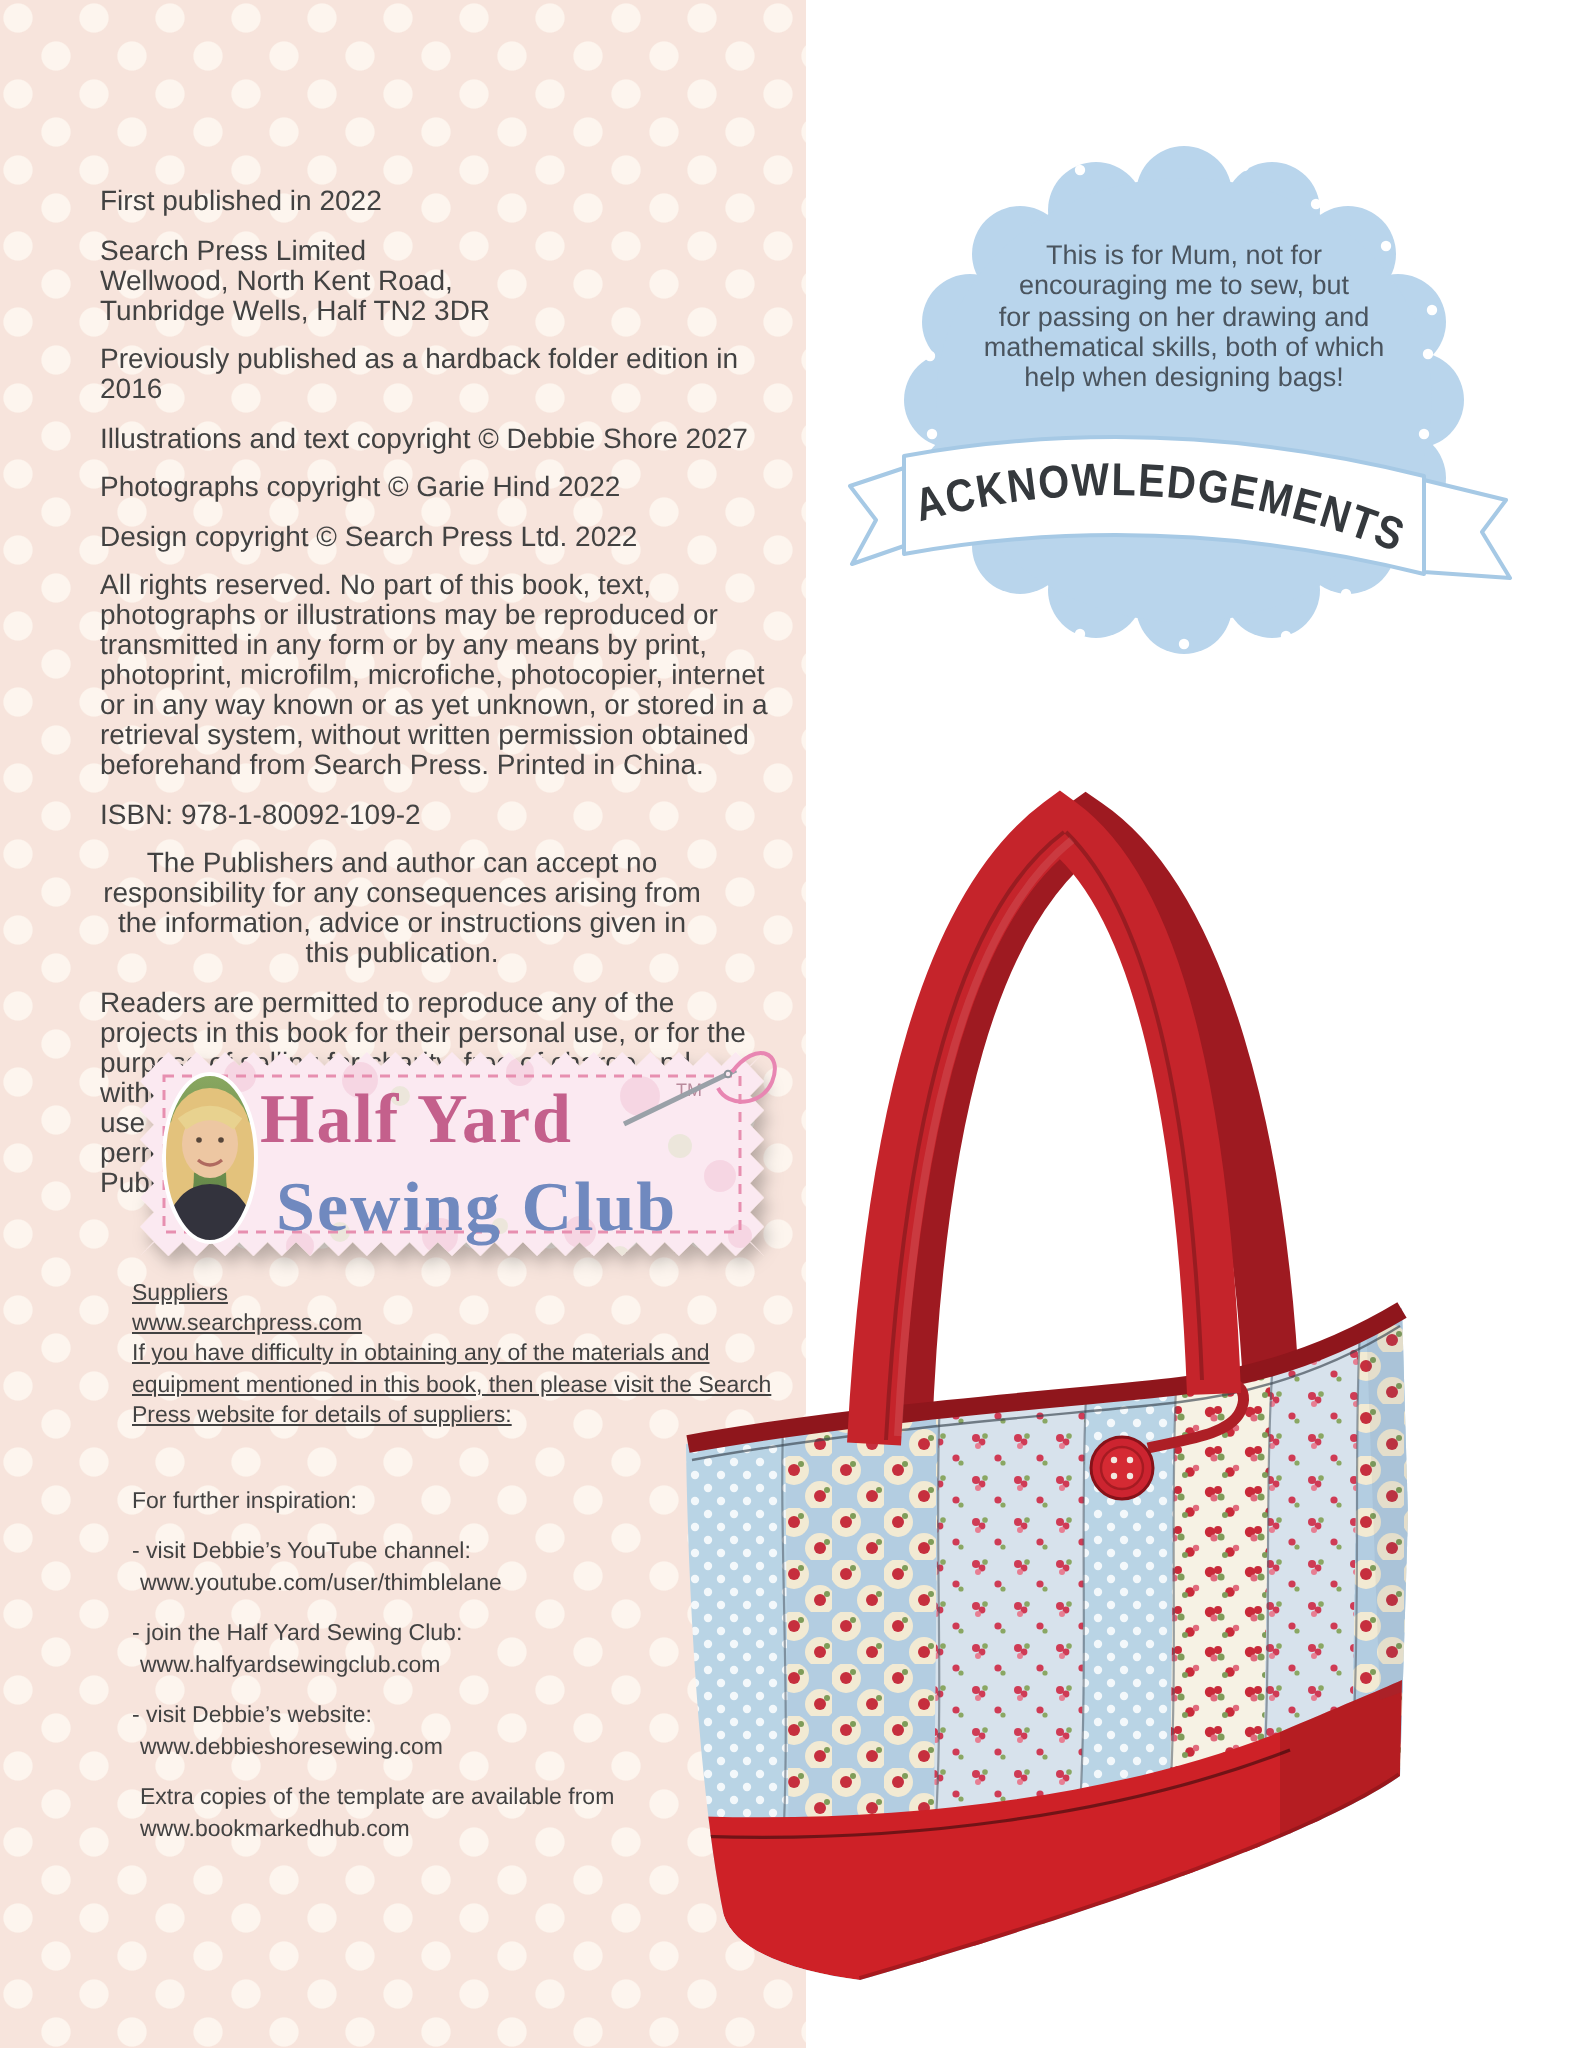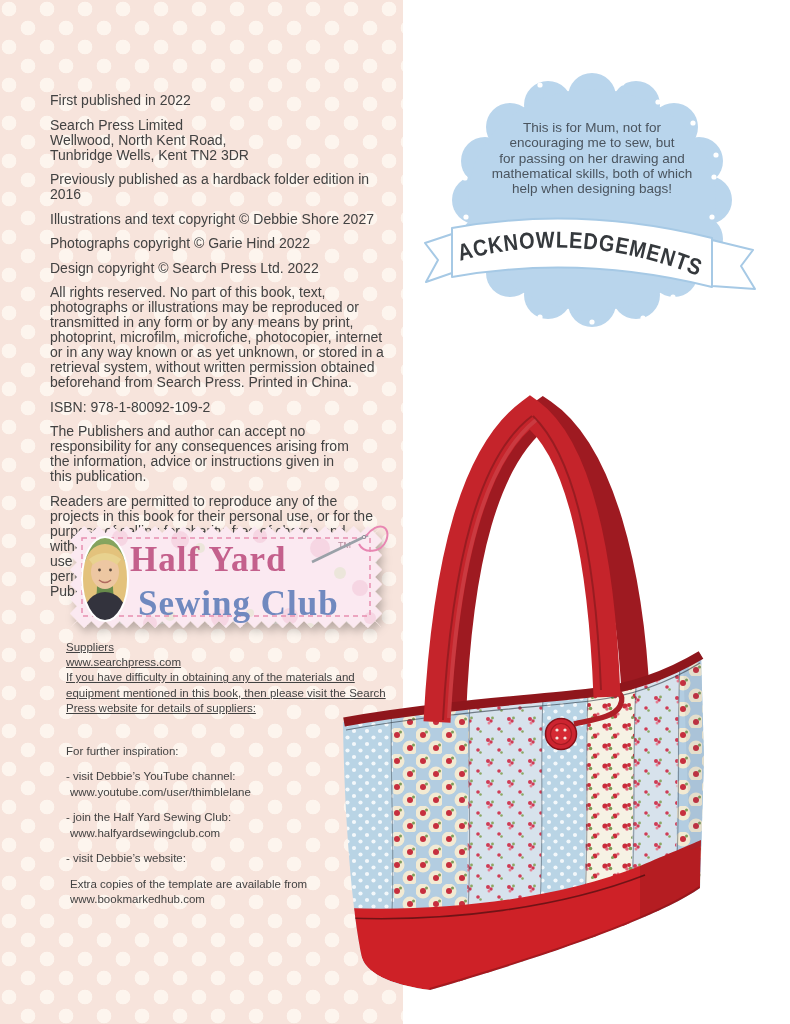--- a/index.html
+++ b/index.html
@@ -6,21 +6,21 @@
   .page{position:relative;width:790px;height:1024px;background:#ffffff;overflow:hidden;
         font-family:"Liberation Sans",sans-serif;color:#424242;}
   .polka{position:absolute;left:0;top:0;width:403px;height:1024px;
         background-color:#f7e4dc;
         background-image:
           radial-gradient(circle at 9px 9px,#fdf5ee 7px,rgba(255,255,255,0) 7.6px),
           radial-gradient(circle at 28px 28px,#fdf5ee 7px,rgba(255,255,255,0) 7.6px);
         background-size:38px 38px;}
   .colophon{position:absolute;left:50px;top:57px;width:336px;font-size:14px;line-height:15px;margin-top:36px;}
   .colophon p{margin:0 0 9.5px 0;}
-  .colophon p.narrow{width:302px;}
+  .colophon p.narrow{width:302px;text-align:center;}
   .suppliers{position:absolute;left:66px;top:640px;width:332px;font-size:11.5px;line-height:15.2px;}
   .suppliers div{margin:0;text-decoration:underline;}
   .insp-head{position:absolute;left:66px;top:744px;width:300px;font-size:11.5px;line-height:15px;}
   .insp-list{position:absolute;left:66px;top:769px;width:320px;font-size:11.5px;line-height:15.5px;}
   .insp-item{margin:0 0 10px 0;}
   .insp-item .url{padding-left:4px;}
   svg{display:block;}
   .badge-svg{position:absolute;left:415px;top:60px;}
   .logo-svg{position:absolute;left:60px;top:518px;}
   .bag-svg{position:absolute;left:330px;top:393px;}
@@ -30,21 +30,21 @@
 <body>
 
 <div class="page">
 
   <div class="polka"></div>
 
   <div class="colophon">
     <p>First published in 2022</p>
     <p><span>Search Press Limited</span><br>
        <span>Wellwood, North Kent Road,</span><br>
-       <span>Tunbridge Wells, Kent TN2 3DR</span></p>
+       <span>Tunbridge Wells, Half TN2 3DR</span></p>
     <p>Previously published as a hardback folder edition in 2016</p>
     <p>Illustrations and text copyright © Debbie Shore 2027</p>
     <p>Photographs copyright © Garie Hind 2022</p>
     <p>Design copyright © Search Press Ltd. 2022</p>
     <p>All rights reserved. No part of this book, text, photographs or illustrations may be reproduced or transmitted in any form or by any means by print, photoprint, microfilm, microfiche, photocopier, internet or in any way known or as yet unknown, or stored in a retrieval system, without written permission obtained beforehand from Search Press. Printed in China.</p>
     <p>ISBN: 978-1-80092-109-2</p>
     <p class="narrow">The Publishers and author can accept no responsibility for any consequences arising from the information, advice or instructions given in this publication.</p>
     <p>Readers are permitted to reproduce any of the projects in this book for their personal use, or for the purpose of selling for charity, free of charge and without the prior permission of the Publishers. Any use of the projects for commercial purposes is not permitted without the prior permission of the Publishers.</p>
   </div>
 
@@ -177,20 +177,21 @@
     <div class="insp-item">
       <div>- visit Debbie’s YouTube channel:</div>
       <div class="url">www.youtube.com/user/thimblelane</div>
     </div>
     <div class="insp-item">
       <div>- join the Half Yard Sewing Club:</div>
       <div class="url">www.halfyardsewingclub.com</div>
     </div>
     <div class="insp-item">
       <div>- visit Debbie’s website:</div>
+      <div class="url">www.debbieshoresewing.com</div>
     </div>
     <div class="insp-item">
       <div class="url">Extra copies of the template are available from</div>
       <div class="url">www.bookmarkedhub.com</div>
     </div>
   </div>
 
   <svg class="bag-svg" width="385" height="615" viewBox="330 393 385 615">
     <defs>
       <pattern id="pPolka" width="13" height="13" patternUnits="userSpaceOnUse">

